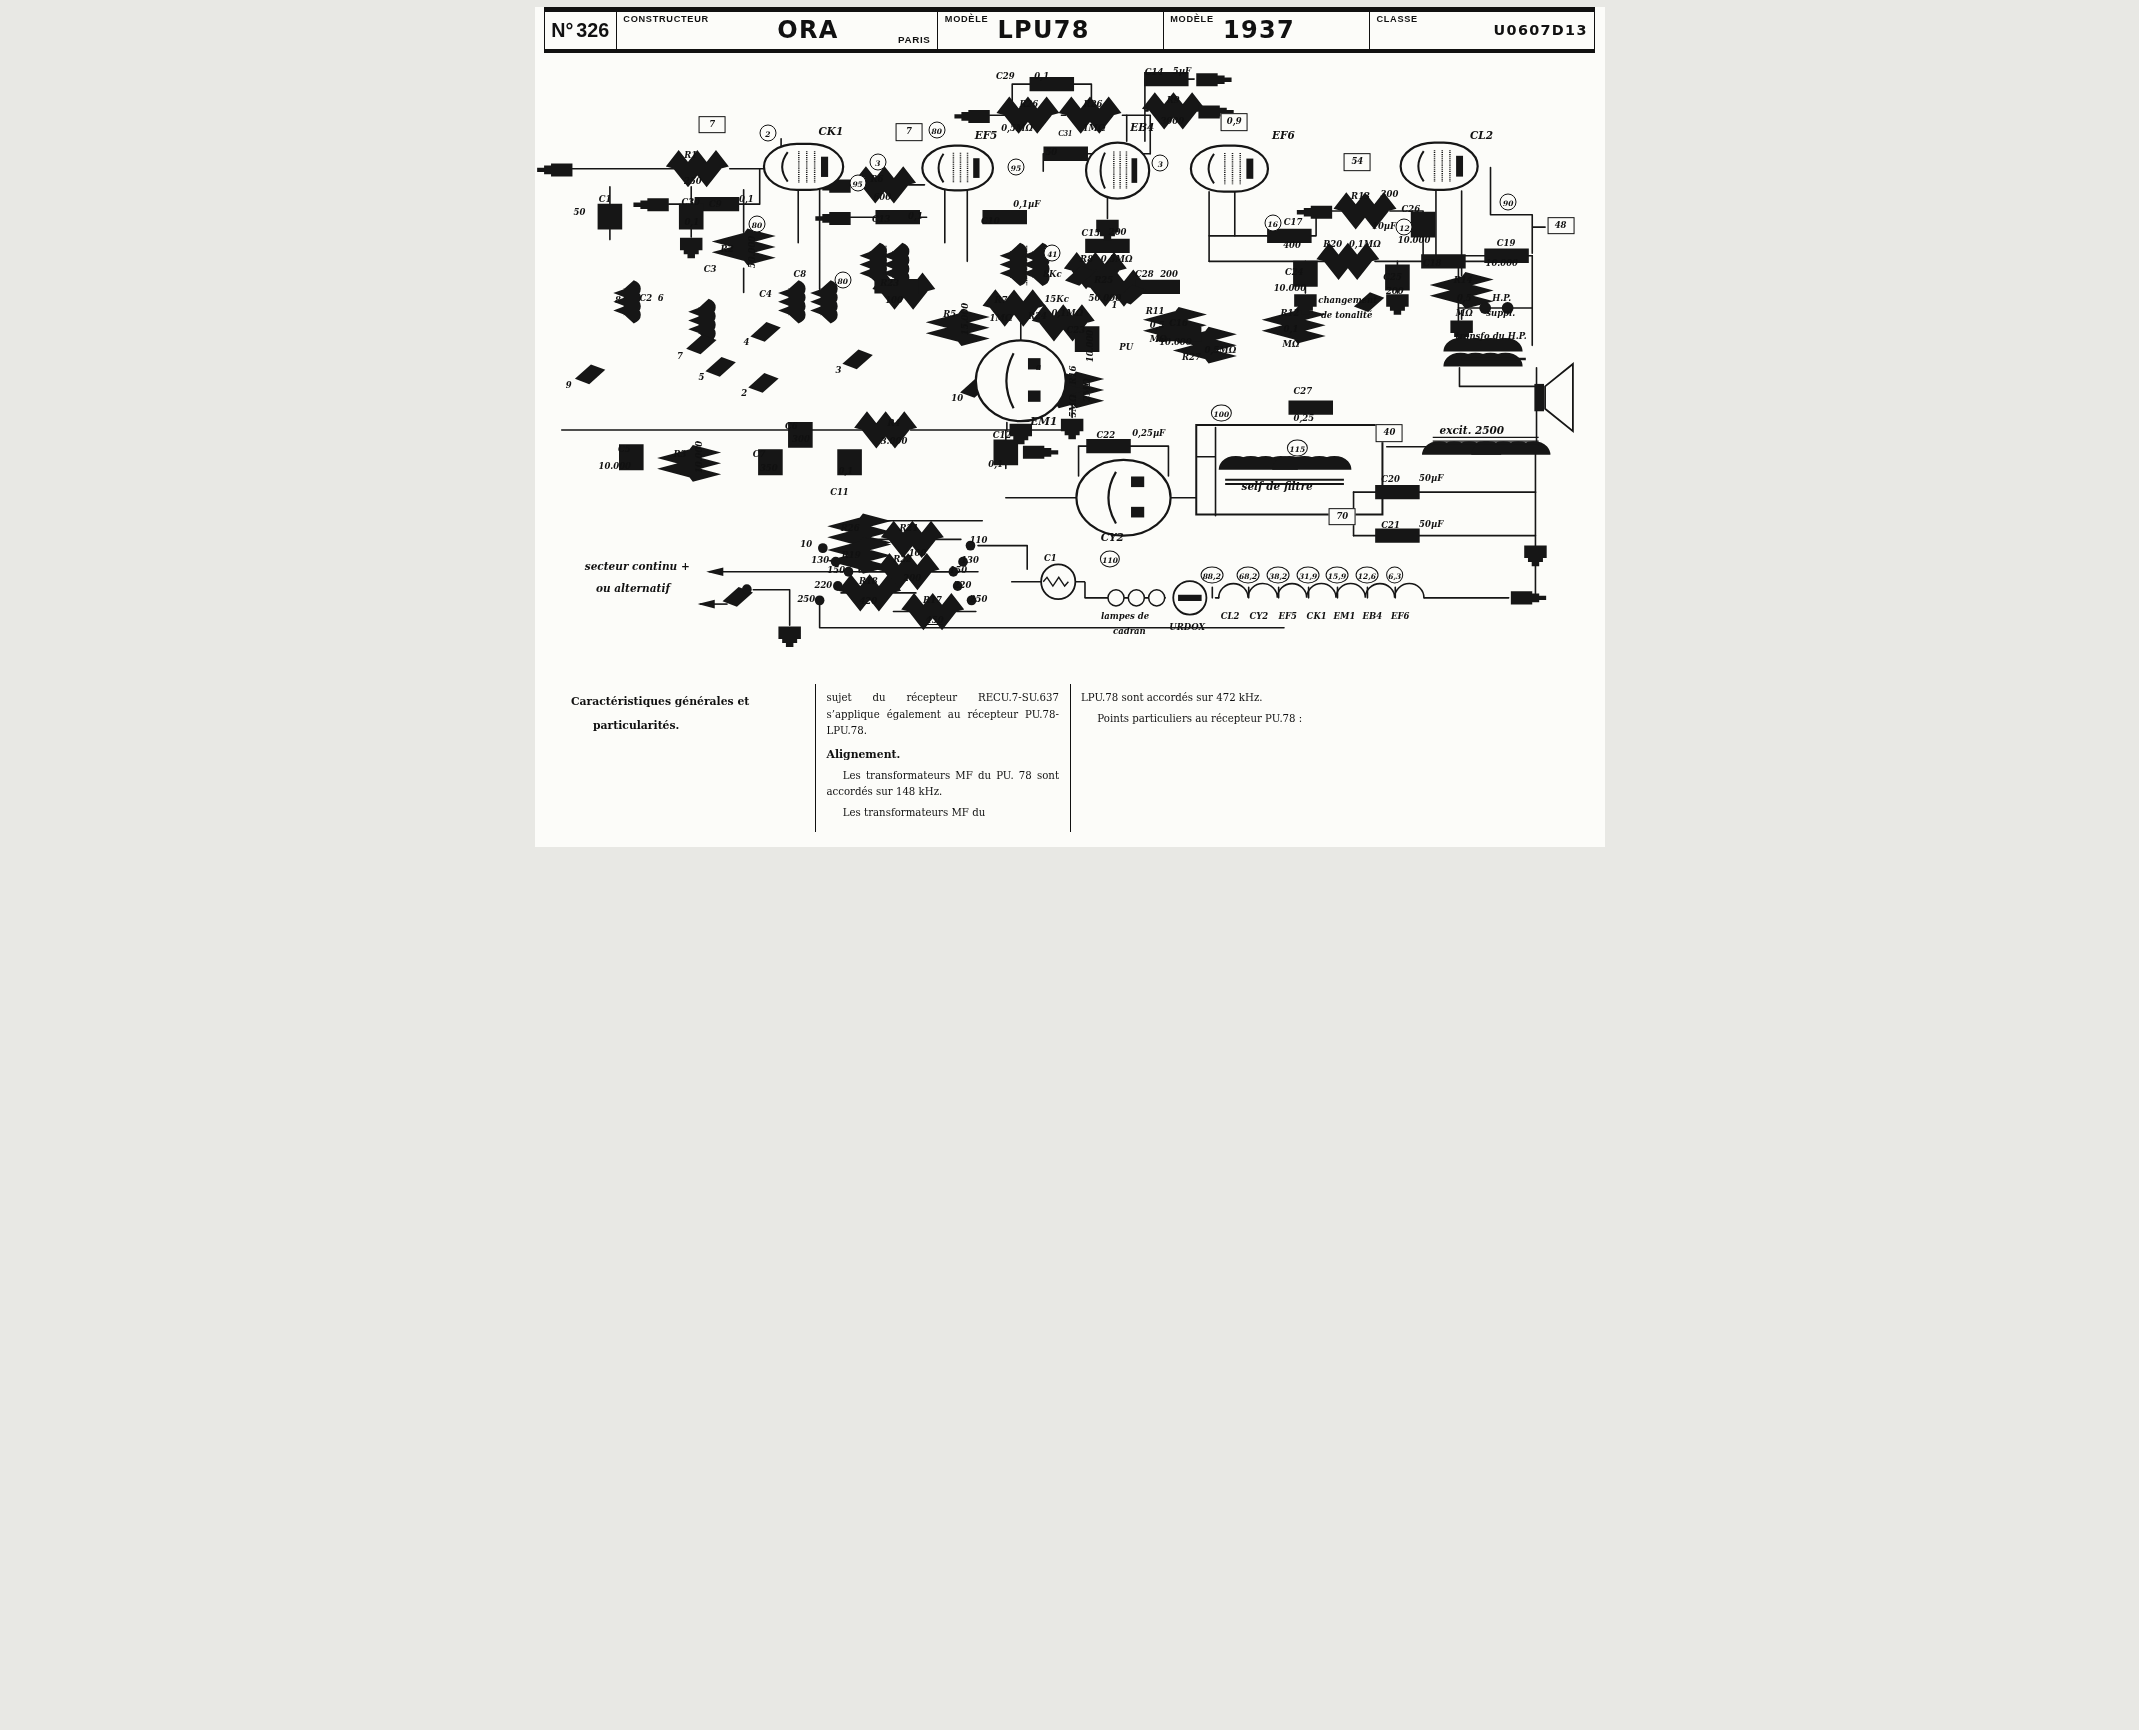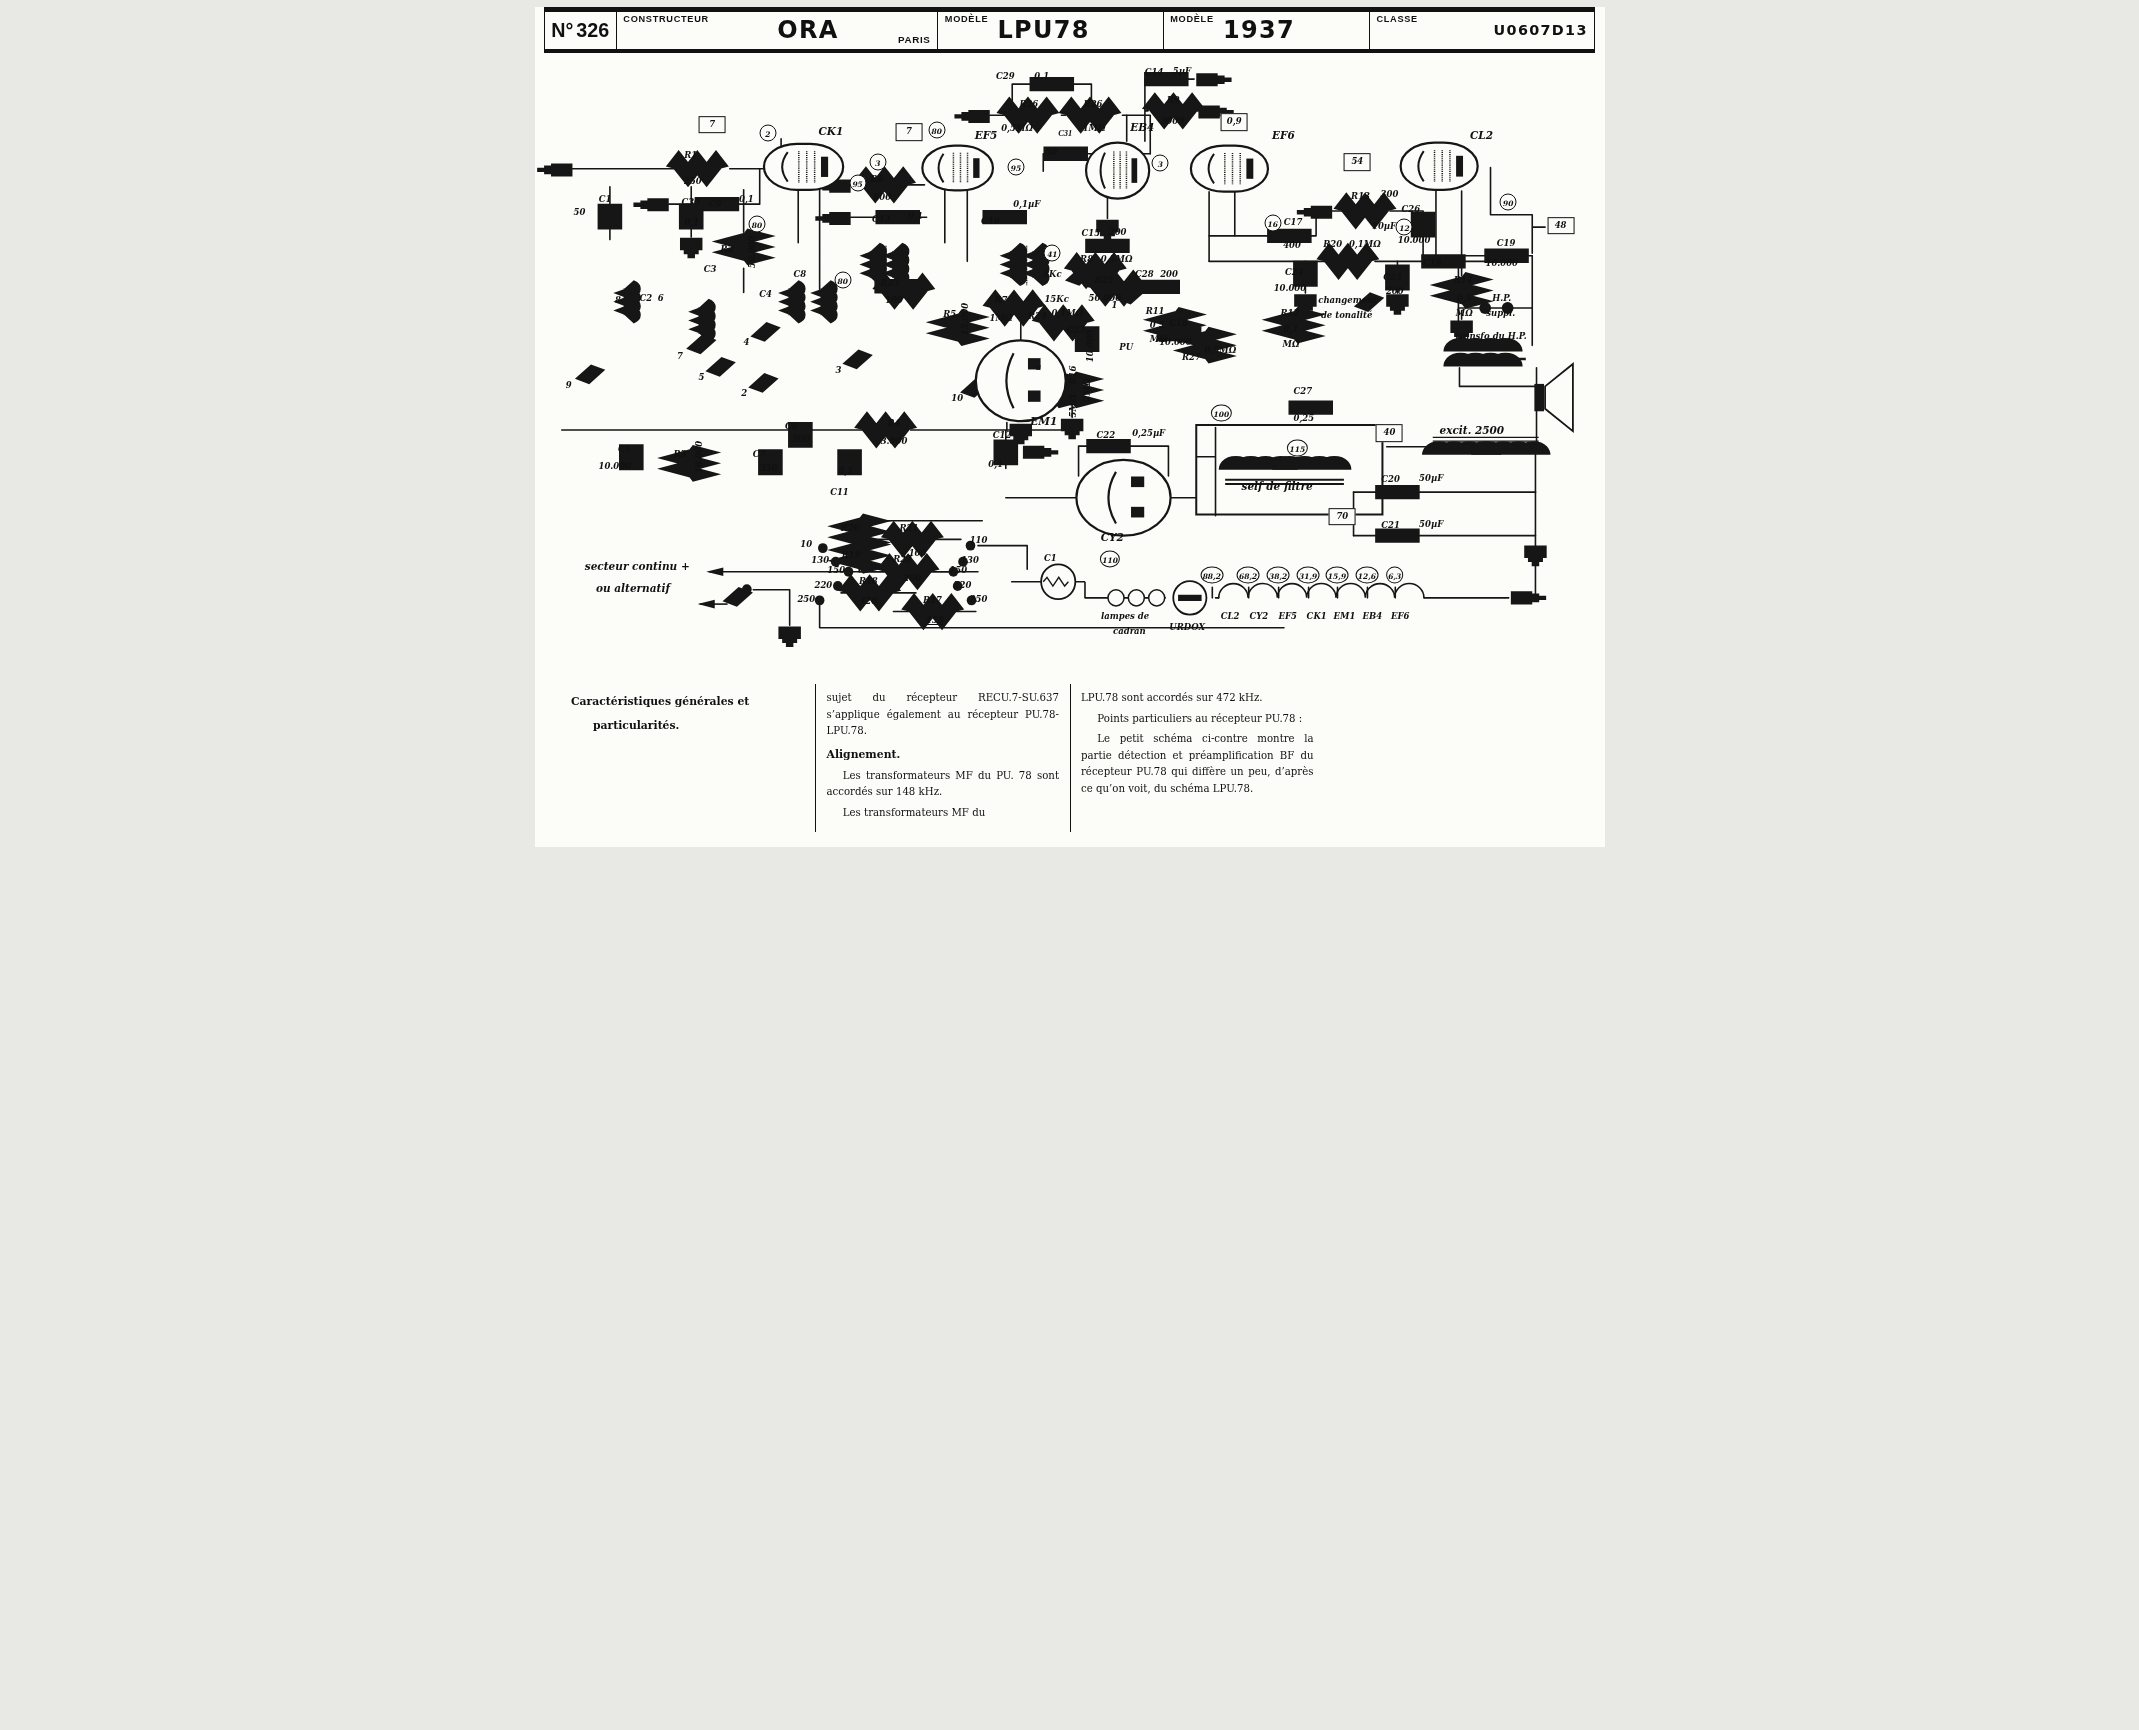--- a/index.html
+++ b/index.html
@@ -518,17 +518,16 @@
     </div>
     <div class="fcol">
       <p class="fp0">sujet du récepteur RECU.7-SU.637 s’applique également au récepteur PU.78-LPU.78.</p>
       <div class="fh">Alignement.</div>
       <p class="fp">Les transformateurs MF du PU. 78 sont accordés sur 148 kHz.</p>
       <p class="fp">Les   transformateurs   MF   du</p>
     </div>
     <div class="fcol">
       <p class="fp0">LPU.78 sont accordés sur 472 kHz.</p>
       <p class="fp">Points particuliers au récepteur PU.78 :</p>
-      <p class="fp">Le petit schéma ci-contre montre la partie détection et préamplification BF du récepteur PU.78 qui diffère un peu, d’après ce qu’on voit, du schéma LPU.78.</p>
     </div>
   </div>
 </div>
 
 
 </body></html>

